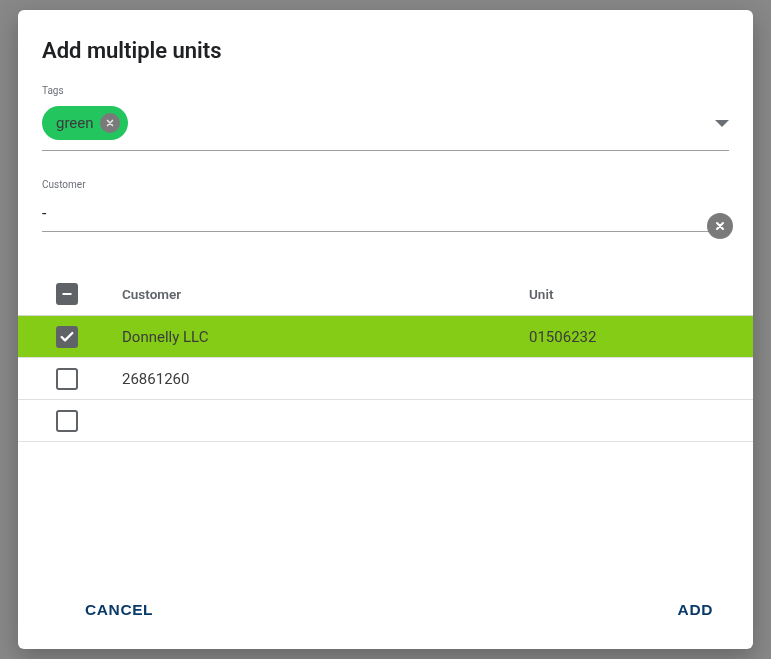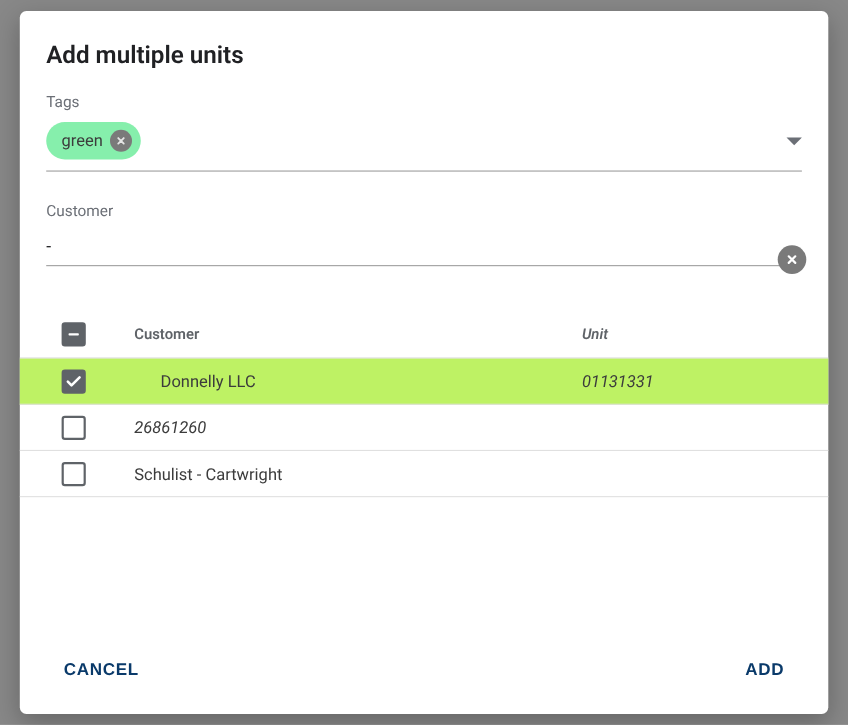--- a/index.html
+++ b/index.html
@@ -29,38 +29,38 @@
     flex: 0 0 auto;
   }
   .title {
     font-size: 22px;
     font-weight: 600;
     color: #202124;
     margin-bottom: 22px;
     padding: 0 24px;
   }
   .field-label {
-    font-size: 14px;
+    font-size: 10px;
     color: #6b6f76;
     margin-bottom: 10px;
   }
   .tags-row {
     display: flex;
     align-items: center;
     border-bottom: 1px solid #9e9e9e;
     padding-bottom: 10px;
     margin-bottom: 28px;
   }
   .chips {
     display: flex;
     gap: 10px;
     flex: 1;
   }
   .chip {
-    background: #86efac;
+    background: #22c55e;
     border-radius: 18px;
     height: 34px;
     padding: 0 8px 0 14px;
     display: inline-flex;
     align-items: center;
     font-size: 15px;
     color: #3c3c3c;
   }
   .chip-label { margin-right: 6px; }
   .chip-x {
@@ -115,44 +115,44 @@
     padding: 0 24px;
   }
   .trow.header {
     font-size: 13.5px;
     font-weight: 600;
     color: #5f6368;
     border-bottom: 1px solid #d5d5d5;
     height: 44px;
   }
   .trow.selected {
-    background: #bef264;
-    gap: 24px;
+    background: #84cc16;
   }
   .col-check { width: 80px; display:flex; align-items:center; padding-left: 14px;}
   .col-customer { flex: 1; }
-  .col-unit { width: 200px; font-style: italic; }
+  .col-unit { width: 200px; }
   .cbox {
     width: 22px; height: 22px;
     border: 2.5px solid #5f6368;
     border-radius: 3px;
     display: inline-flex; align-items:center; justify-content:center;
     cursor: pointer;
     background: #fff;
   }
   .cbox.indeterminate, .cbox.checked {
     background: #5f6368;
     border-color: #5f6368;
   }
   .cbox svg { width: 16px; height: 16px; fill: #fff; }
   .footer {
     margin-top: auto;
     display: flex;
     align-items: center;
     padding: 18px 30px 22px 30px;
+    margin-left: 27px;
   }
   .btn {
     font-size: 15.5px;
     font-weight: 600;
     letter-spacing: 0.6px;
     color: #0a3a6a;
     background: none;
     border: none;
     cursor: pointer;
     padding: 8px 10px;
@@ -208,35 +208,34 @@
 
     <div class="trow selected">
       <div class="col-check">
         <span class="cbox checked">
           <svg viewBox="0 0 24 24">
               <path d="M20 6L9 17l-5-5" fill="none" stroke="#fff" stroke-width="3.5" stroke-linecap="round" stroke-linejoin="round"></path>
             </svg>
         </span>
       </div>
       <div class="col-customer">Donnelly LLC</div>
-      <div class="col-unit">01131331</div>
+      <div class="col-unit">01506232</div>
     </div>
 
     <div class="trow">
       <div class="col-check">
         <span class="cbox"></span>
       </div>
       <div class="col-unit">26861260</div>
     </div>
 
     <div class="trow">
       <div class="col-check">
         <span class="cbox"></span>
       </div>
-      <div class="col-customer">Schulist - Cartwright</div>
     </div>
   </div>
 
   <div class="footer">
     <button class="btn">CANCEL</button>
     <span class="spacer"></span>
     <button class="btn">ADD</button>
   </div>
 </div>
 

